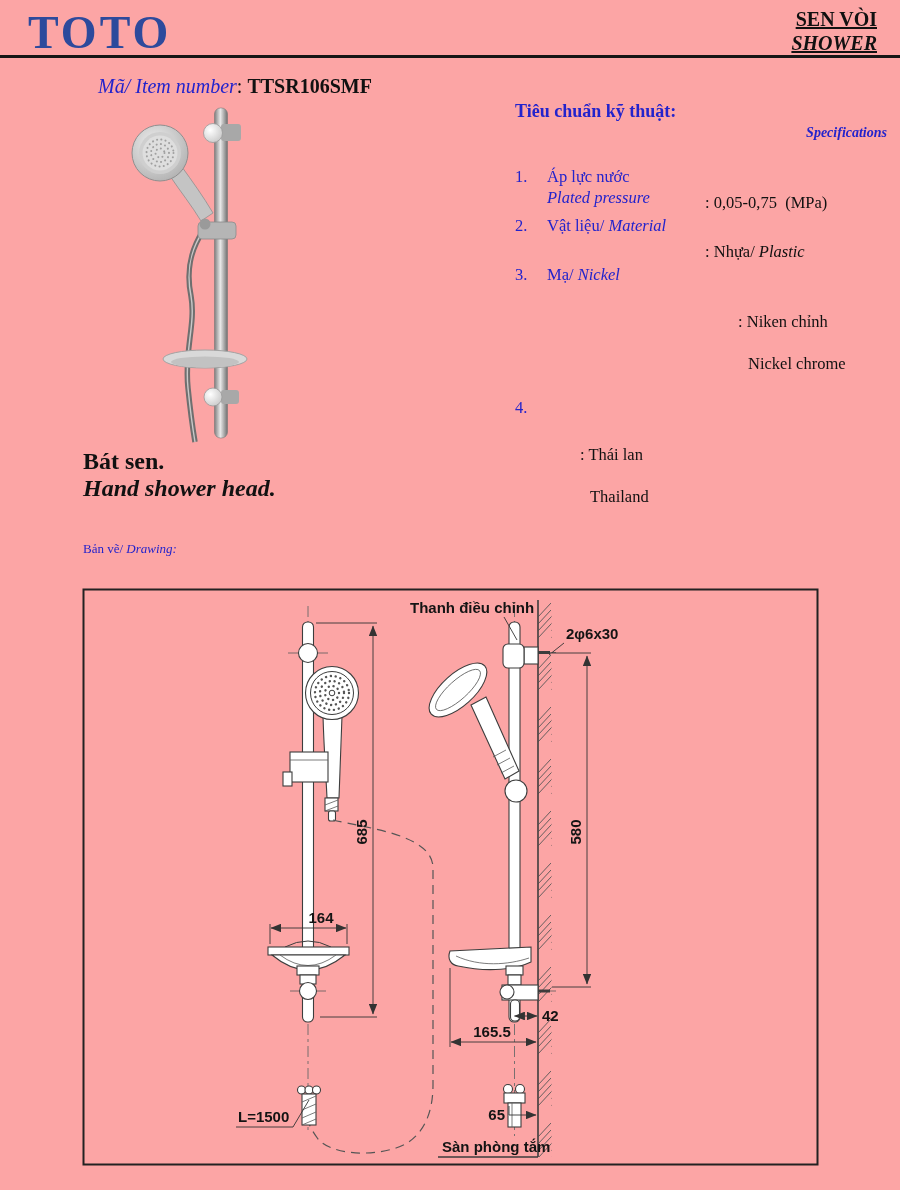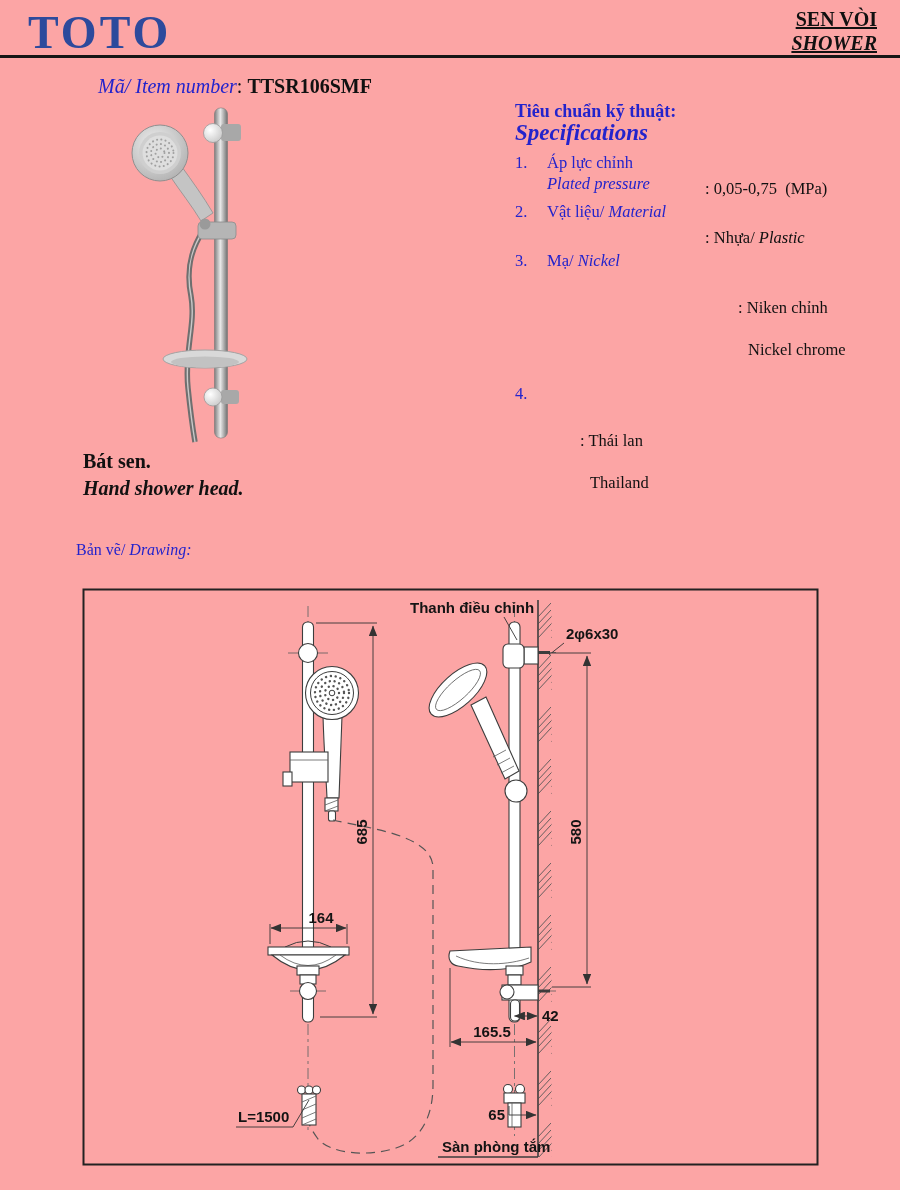--- a/index.html
+++ b/index.html
@@ -15,31 +15,31 @@
   .ht1{font-size:20px;font-weight:bold;white-space:nowrap;}
   .ht2{font-size:20px;font-weight:bold;font-style:italic;white-space:nowrap;}
   
   .item-line{left:83px;top:75px;font-size:20px;white-space:nowrap;margin-left:15px;}
   .blue{color:#2323cc;}
   .i{font-style:italic;}
   .b{font-weight:bold;}
   
   .specs{left:515px;top:101px;width:372px;font-size:16.5px;line-height:21px;}
   .specs .title{font-size:18px;font-weight:bold;color:#2323cc;}
-  .specs .subtitle{font-size:23px;font-weight:bold;font-style:italic;color:#2323cc;margin-bottom:9px;}
+  .specs .subtitle{font-size:14px;font-weight:bold;font-style:italic;color:#2323cc;margin-bottom:23px;text-align:right;}
   .srow{display:grid;grid-template-columns:32px 158px 1fr;margin-bottom:2px;}
   .sno{color:#2323cc;}
   .slabel{color:#2323cc;}
   .sval{color:#111;white-space:pre;margin-top:26px;}
   .v2{padding-left:10px;}
   
-  .caption{left:83px;top:448px;font-size:20px;line-height:27px;}
+  .caption{left:83px;top:448px;font-size:24px;line-height:27px;}
   .cap1{font-weight:bold;}
   .cap2{font-weight:bold;font-style:italic;}
-  .drawing-heading{left:76px;top:541px;font-size:16px;white-space:nowrap;}
+  .drawing-heading{left:83px;top:541px;font-size:13px;white-space:nowrap;}
   
   .drawing{left:82px;top:588px;}
   .part{fill:#fff;stroke:#3d3d3d;stroke-width:1.1;}
   .ln{stroke:#3d3d3d;stroke-width:1;fill:none;}
   .thin{stroke:#5a5a5a;stroke-width:0.8;fill:none;}
   .cl{stroke:#6a6a6a;stroke-width:0.9;fill:none;stroke-dasharray:11 4 3 4;}
   .hose{stroke:#555;stroke-width:1.2;fill:none;stroke-dasharray:9 6;}
   .dln{stroke:#333;stroke-width:0.9;fill:none;}
   .wall{stroke:#3d3d3d;stroke-width:1.6;}
   .screw{stroke:#3d3d3d;stroke-width:3;}
@@ -100,21 +100,21 @@
     <circle cx="60" cy="57" r="4.5" fill="none" stroke="#a0a0a0" stroke-width="2" stroke-dasharray="0.1 4.2" stroke-linecap="round"></circle>
   </svg>
 
   <div class="abs specs">
     <div class="title">Tiêu chuẩn kỹ thuật:</div>
     <div class="subtitle">Specifications</div>
 
     <div class="srow">
       <span class="sno">1.</span>
       <span class="slabel">
-        <span>Áp lực chỉnh</span><br>
+        <span>Áp lực nước</span><br>
         <span class="i">Plated pressure</span>
       </span>
       <span class="sval">: 0,05-0,75  (MPa)</span>
     </div>
 
     <div class="srow">
       <span class="sno">2.</span>
       <span class="slabel">
         <span>Vật liệu/</span>
         <span class="i">Material</span>

